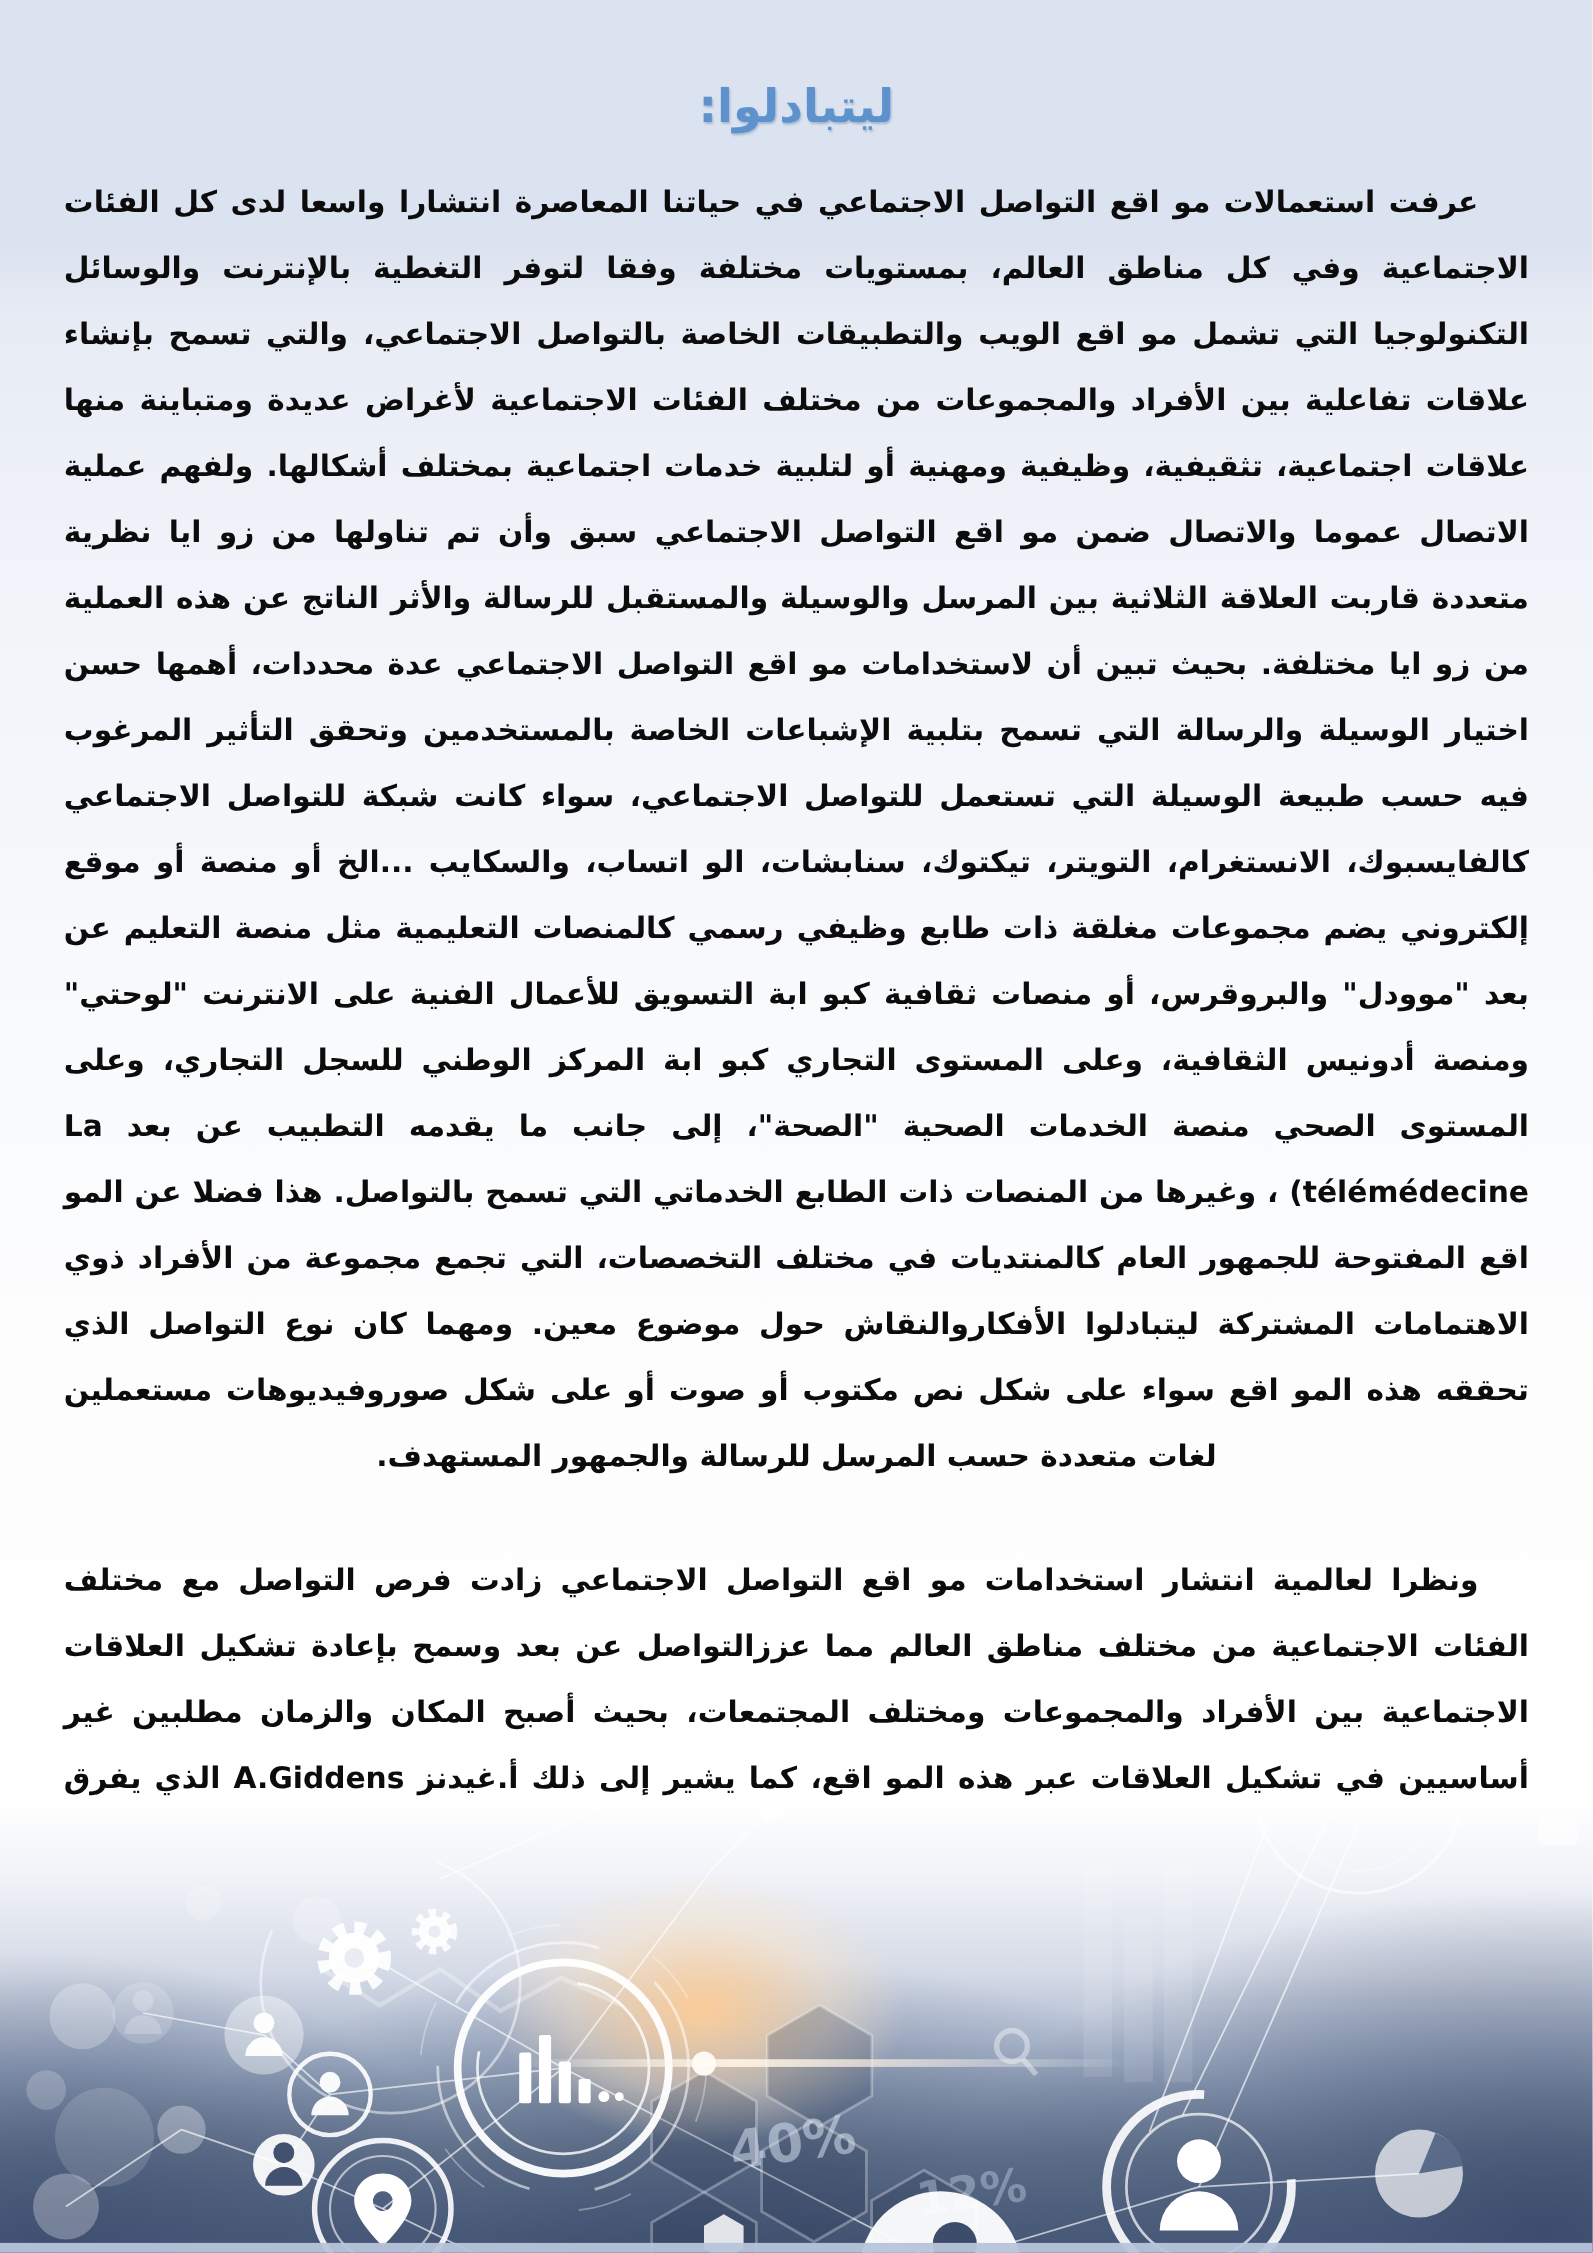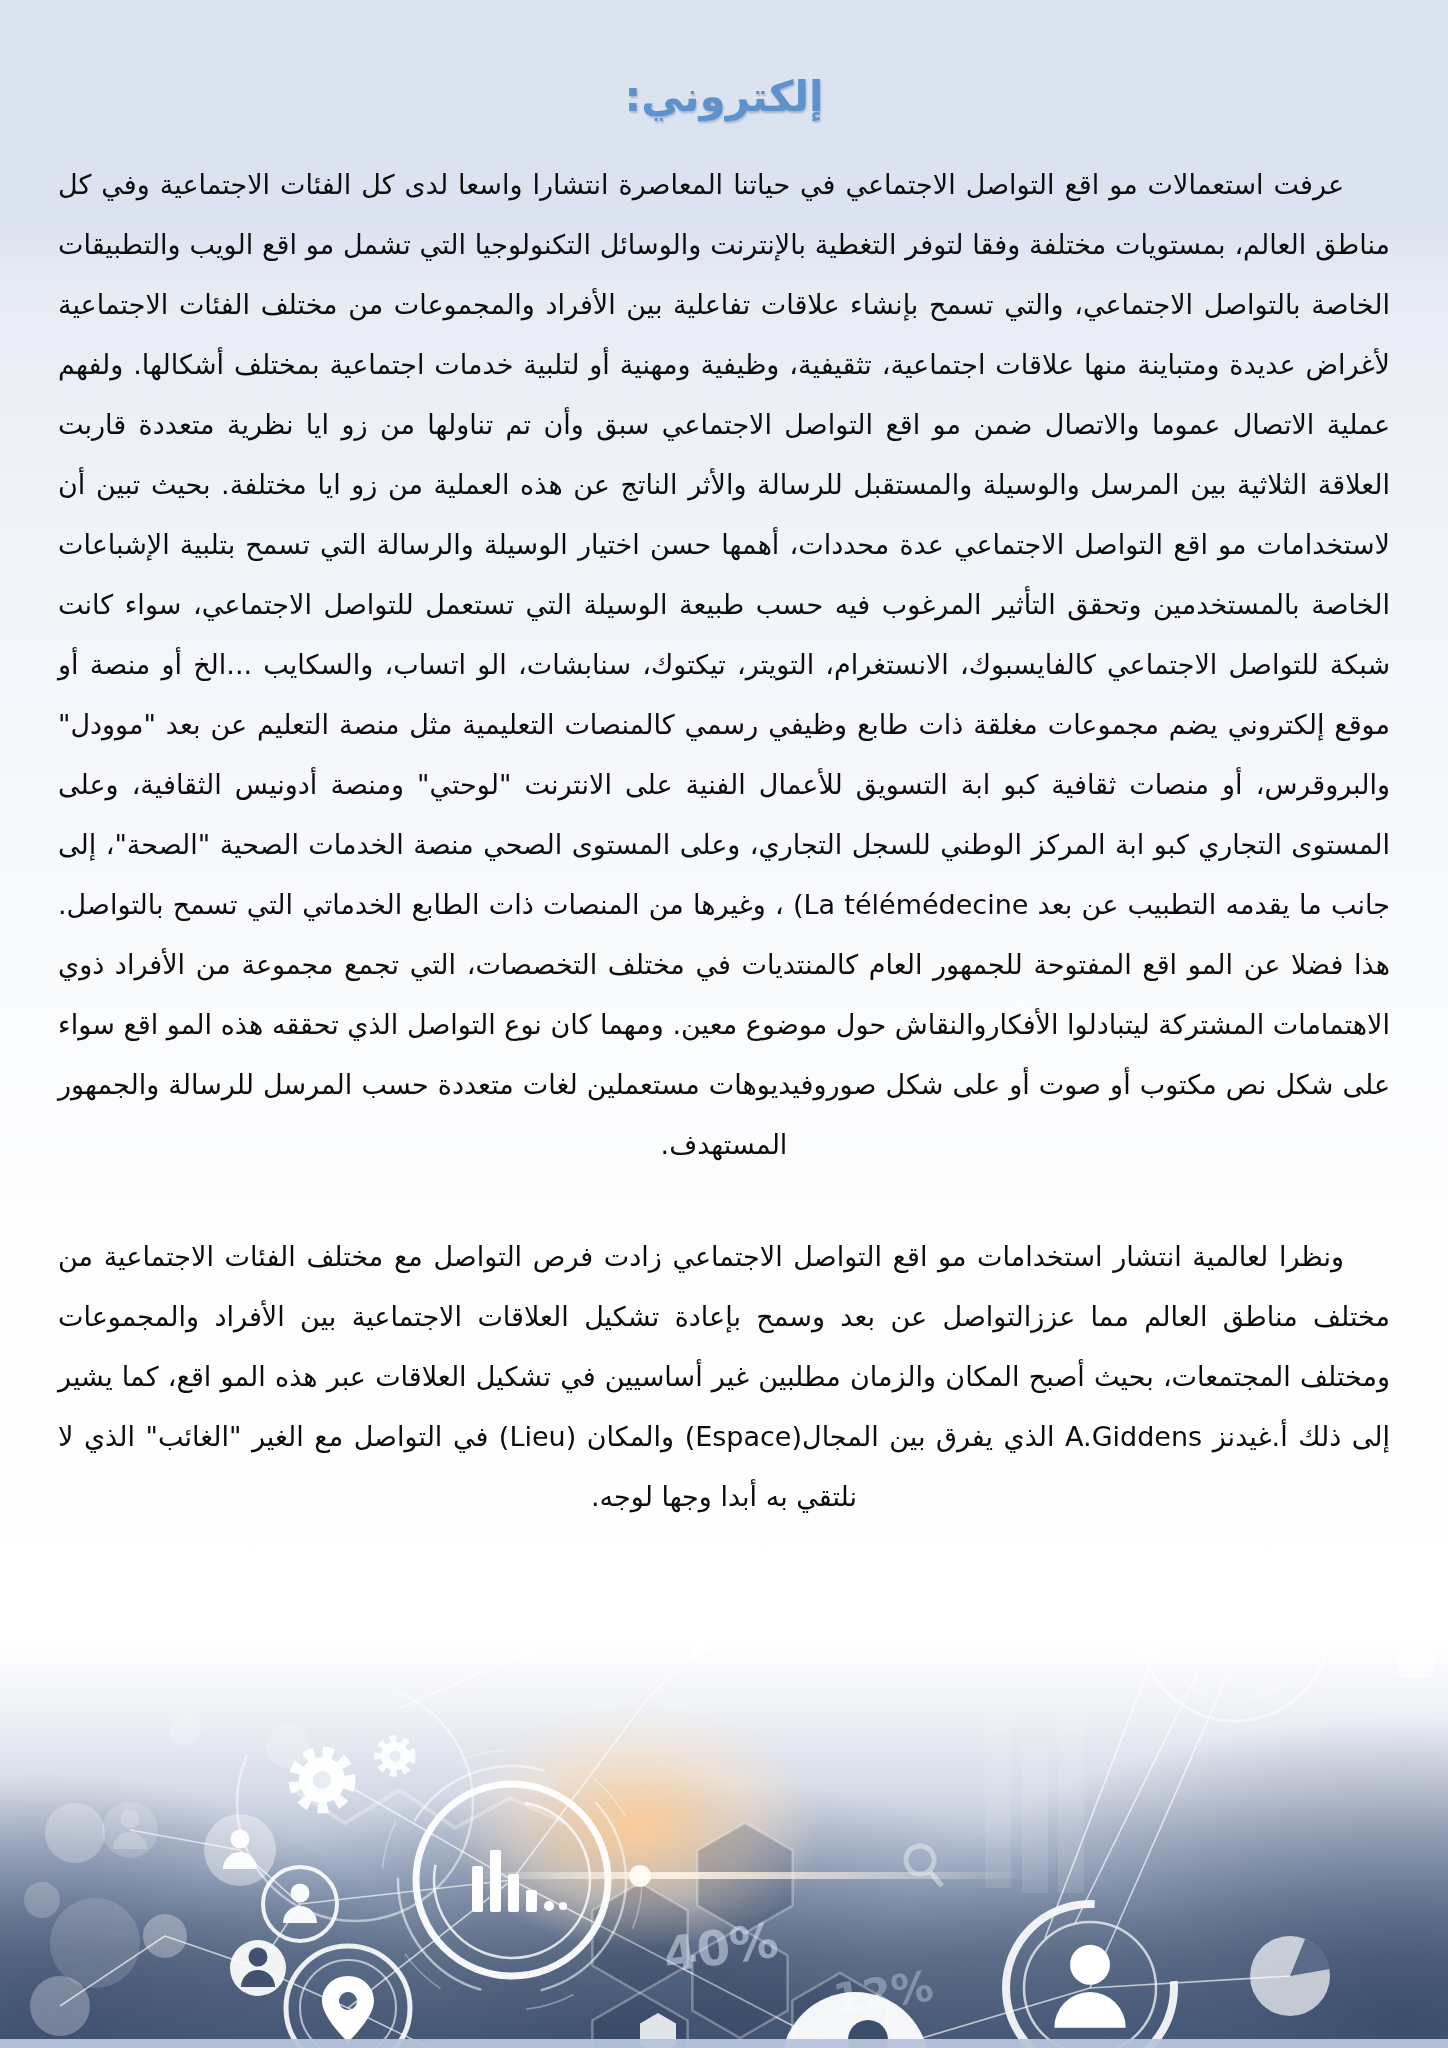--- a/index.html
+++ b/index.html
@@ -31,21 +31,21 @@
     font-weight:bold;
     color:#5e92cc;
     text-shadow:1px 2px 2px rgba(100,130,170,0.45);
     letter-spacing:0;
   }
   .body-text{
     margin:0;
     padding:0 58px;
     color:#0c0c0c;
     font-size:27px;
-    font-weight:normal;
+    font-weight:bold;
     line-height:60px;
     text-align:justify;
     text-align-last:center;
     text-indent:46px;
   }
   .para-1{margin-top:34px;}
   .para-2{margin-top:52px;}
   .illustration{
     position:absolute;
     left:0;bottom:0;
@@ -64,21 +64,21 @@
     width:100%;height:9px;
     background:#b7c4da;
     opacity:.95;
   }
 </style>
 </head>
 <body>
 
 <div class="page">
 
-  <h1 class="title">إلكتروني:</h1>
+  <h1 class="title">ليتبادلوا:</h1>
 
   <p class="body-text para-1">عرفت استعمالات مو اقع التواصل الاجتماعي في حياتنا المعاصرة انتشارا واسعا لدى كل الفئات الاجتماعية وفي كل مناطق العالم، بمستويات مختلفة وفقا لتوفر التغطية بالإنترنت والوسائل التكنولوجيا التي تشمل مو اقع الويب والتطبيقات الخاصة بالتواصل الاجتماعي، والتي تسمح بإنشاء علاقات تفاعلية بين الأفراد والمجموعات من مختلف الفئات الاجتماعية لأغراض عديدة ومتباينة منها علاقات اجتماعية، تثقيفية، وظيفية ومهنية أو لتلبية خدمات اجتماعية بمختلف أشكالها. ولفهم عملية الاتصال عموما والاتصال ضمن مو اقع التواصل الاجتماعي سبق وأن تم تناولها من زو ايا نظرية متعددة قاربت العلاقة الثلاثية بين المرسل والوسيلة والمستقبل للرسالة والأثر الناتج عن هذه العملية من زو ايا مختلفة. بحيث تبين أن لاستخدامات مو اقع التواصل الاجتماعي عدة محددات، أهمها حسن اختيار الوسيلة والرسالة التي تسمح بتلبية الإشباعات الخاصة بالمستخدمين وتحقق التأثير المرغوب فيه حسب طبيعة الوسيلة التي تستعمل للتواصل الاجتماعي، سواء كانت شبكة للتواصل الاجتماعي كالفايسبوك، الانستغرام، التويتر، تيكتوك، سنابشات، الو اتساب، والسكايب ...الخ أو منصة أو موقع إلكتروني يضم مجموعات مغلقة ذات طابع وظيفي رسمي كالمنصات التعليمية مثل منصة التعليم عن بعد "موودل" والبروقرس، أو منصات ثقافية كبو ابة التسويق للأعمال الفنية على الانترنت "لوحتي" ومنصة أدونيس الثقافية، وعلى المستوى التجاري كبو ابة المركز الوطني للسجل التجاري، وعلى المستوى الصحي منصة الخدمات الصحية "الصحة"، إلى جانب ما يقدمه التطبيب عن بعد La télémédecine) ، وغيرها من المنصات ذات الطابع الخدماتي التي تسمح بالتواصل. هذا فضلا عن المو اقع المفتوحة للجمهور العام كالمنتديات في مختلف التخصصات، التي تجمع مجموعة من الأفراد ذوي الاهتمامات المشتركة ليتبادلوا الأفكاروالنقاش حول موضوع معين.  ومهما كان نوع التواصل الذي تحققه هذه المو اقع سواء على شكل نص مكتوب أو صوت أو على شكل صوروفيديوهات مستعملين لغات متعددة حسب المرسل للرسالة والجمهور المستهدف.</p>
 
   <p class="body-text para-2">ونظرا لعالمية انتشار استخدامات مو اقع التواصل الاجتماعي زادت فرص التواصل مع مختلف الفئات الاجتماعية من مختلف مناطق العالم مما عززالتواصل عن بعد وسمح بإعادة تشكيل العلاقات الاجتماعية بين الأفراد والمجموعات ومختلف المجتمعات، بحيث أصبح المكان والزمان مطلبين غير أساسيين في تشكيل العلاقات عبر هذه المو اقع، كما يشير إلى ذلك أ.غيدنز  A.Giddens  الذي يفرق بين المجال(Espace) والمكان (Lieu) في التواصل مع الغير "الغائب" الذي لا نلتقي به أبدا وجها لوجه.</p>
 
   <div class="illustration">
     <svg width="1448" height="410" viewBox="0 0 1448 410">
       <defs>
         <g id="personShape">
           <circle cx="0" cy="-13" r="9.5"></circle>

